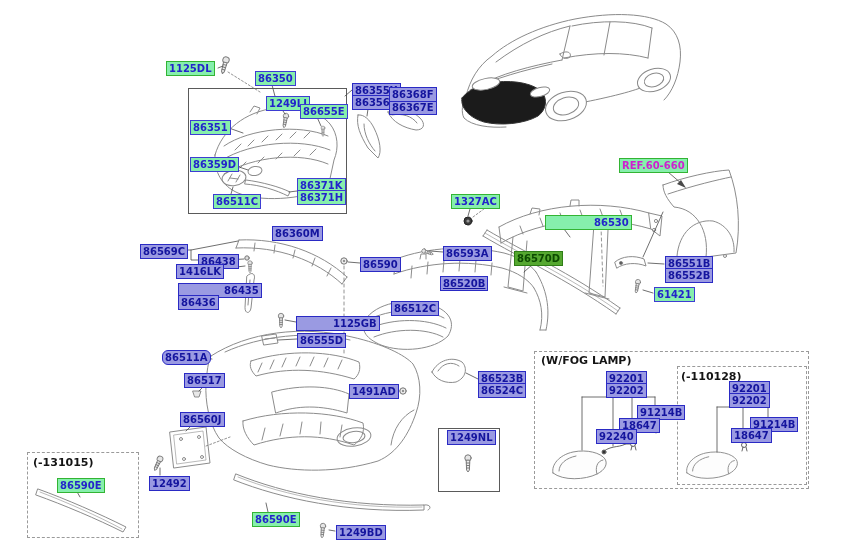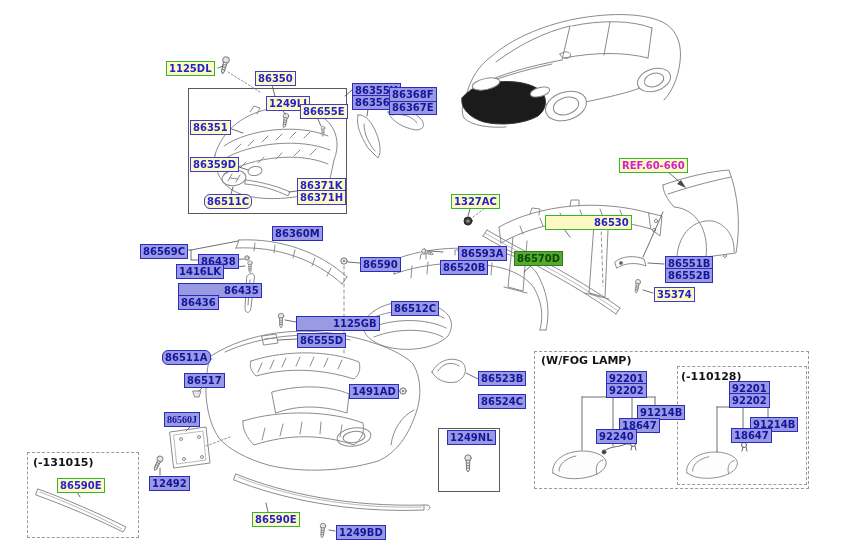--- a/index.html
+++ b/index.html
@@ -4,21 +4,21 @@
 <style>
   html,body{margin:0;padding:0;background:#fff;}
   #stage{position:relative;width:855px;height:552px;background:#fff;overflow:hidden;
          font-family:"DejaVu Sans",sans-serif;}
   #art{position:absolute;left:0;top:0;z-index:2;}
   .frame{position:absolute;z-index:1;background:transparent;}
   .frame.solid{border:1px solid #5a5a5a;}
   .frame.dashed{border:1px dashed #9a9a9a;}
   .lbl{position:absolute;z-index:5;white-space:nowrap;
        font:bold 10px/13px "DejaVu Sans",sans-serif;
-       padding:0 2px;border:1px solid #3d3dd2;color:#2323cb;background:#fef9c3;}
+       padding:0 2px;border:1px solid #3d3dd2;color:#2323cb;background:#86efac;}
   .lbl.sel{background:#9a9ae2;border-color:#2a2ac4;color:#14149e;}
   .lbl.green{border-color:#33b433;}
   .lbl.greenfill{background:#55a830;border-color:#2f7d17;color:#0c4a00;}
   .lbl.ref{border-color:#33b433;color:#cf1fcf;}
   .lbl.caption{border:none;background:transparent;color:#141414;
        font:600 11px/14px "DejaVu Sans",sans-serif;padding:0;}
 </style>
 </head>
 <body>
 
@@ -276,58 +276,58 @@
     <div class="frame solid" style="left: 438px; top: 428px; width: 60px; height: 62px;"></div>
     <div class="frame dashed" style="left: 27px; top: 452px; width: 110px; height: 84px;"></div>
     <div class="frame dashed" style="left: 534px; top: 351px; width: 273px; height: 136px;"></div>
     <div class="frame dashed" style="left: 677px; top: 366px; width: 128px; height: 117px;"></div>
     <div class="lbl green" style="left: 166px; top: 61px;">1125DL</div>
     <div class="lbl " style="left: 255px; top: 71px;">86350</div>
     <div class="lbl " style="left: 266px; top: 96px;">1249LJ</div>
     <div class="lbl " style="left: 300px; top: 104px;">86655E</div>
     <div class="lbl " style="left: 190px; top: 120px;">86351</div>
     <div class="lbl " style="left: 190px; top: 157px;">86359D</div>
-    <div class="lbl " style="left: 204px; top: 194px; border-radius: 6px;">86511C</div>
+    <div class="lbl " style="left: 213px; top: 194px;">86511C</div>
     <div class="lbl " style="left: 297px; top: 178px;">86371K</div>
     <div class="lbl " style="left: 297px; top: 190px;">86371H</div>
     <div class="lbl sel" style="left: 352px; top: 83px;">86355X</div>
     <div class="lbl sel" style="left: 352px; top: 95px;">86356X</div>
     <div class="lbl sel" style="left: 389px; top: 75px; margin-top: 25px;">86367E</div>
     <div class="lbl sel" style="left: 389px; top: 87px;">86368F</div>
     <div class="lbl ref" style="left: 619px; top: 158px;">REF.60-660</div>
     <div class="lbl green" style="left: 451px; top: 194px;">1327AC</div>
     <div class="lbl green" style="left: 545px; top: 215px; padding-left: 48px;">86530</div>
     <div class="lbl greenfill" style="left: 514px; top: 251px;">86570D</div>
-    <div class="lbl sel" style="left: 458px; top: 246px;">86593A</div>
-    <div class="lbl sel" style="left: 440px; top: 260px;">86520B</div>
+    <div class="lbl sel" style="left: 443px; top: 246px;">86593A</div>
+    <div class="lbl sel" style="left: 440px; top: 276px; text-decoration: underline;">86520B</div>
     <div class="lbl sel" style="left: 391px; top: 301px;">86512C</div>
     <div class="lbl sel" style="left: 272px; top: 226px;">86360M</div>
     <div class="lbl sel" style="left: 360px; top: 257px;">86590</div>
     <div class="lbl sel" style="left: 140px; top: 244px; text-align: right;">86569C</div>
     <div class="lbl sel" style="left: 198px; top: 254px;">86438</div>
     <div class="lbl sel" style="left: 176px; top: 264px;">1416LK</div>
     <div class="lbl sel" style="left: 178px; top: 283px; padding-left: 45px;">86435</div>
     <div class="lbl sel" style="left: 178px; top: 295px;">86436</div>
     <div class="lbl sel" style="left: 296px; top: 316px; padding-left: 36px;">1125GB</div>
     <div class="lbl sel" style="left: 297px; top: 333px;">86555D</div>
     <div class="lbl sel" style="left: 162px; top: 350px; border-radius: 6px;">86511A</div>
     <div class="lbl sel" style="left: 184px; top: 373px;">86517</div>
     <div class="lbl sel" style="left: 349px; top: 384px;">1491AD</div>
-    <div class="lbl sel" style="left: 164px; top: 412px; font-family: Liberation Serif, serif;">86560J</div>
+    <div class="lbl sel" style="left: 180px; top: 412px;">86560J</div>
     <div class="lbl sel" style="left: 149px; top: 476px;">12492</div>
     <div class="lbl caption" style="left: 33px; top: 456px;">(-131015)</div>
     <div class="lbl green" style="left: 57px; top: 478px;">86590E</div>
     <div class="lbl green" style="left: 252px; top: 512px;">86590E</div>
     <div class="lbl sel" style="left: 336px; top: 525px;">1249BD</div>
     <div class="lbl sel" style="left: 447px; top: 430px;">1249NL</div>
     <div class="lbl sel" style="left: 478px; top: 371px;">86523B</div>
-    <div class="lbl sel" style="left: 478px; top: 383px; margin-top: 11px;">86524C</div>
+    <div class="lbl sel" style="left: 478px; top: 383px;">86524C</div>
     <div class="lbl sel" style="left: 665px; top: 256px;">86551B</div>
     <div class="lbl sel" style="left: 665px; top: 268px;">86552B</div>
-    <div class="lbl " style="left: 654px; top: 287px;">35374</div>
+    <div class="lbl " style="left: 654px; top: 287px;">61421</div>
     <div class="lbl caption" style="left: 541px; top: 354px;">(W/FOG LAMP)</div>
     <div class="lbl sel" style="left: 606px; top: 371px;">92201</div>
     <div class="lbl sel" style="left: 606px; top: 383px;">92202</div>
     <div class="lbl sel" style="left: 637px; top: 405px;">91214B</div>
     <div class="lbl sel" style="left: 619px; top: 418px;">18647</div>
     <div class="lbl sel" style="left: 596px; top: 429px;">92240</div>
     <div class="lbl caption" style="left: 681px; top: 370px;">(-110128)</div>
     <div class="lbl sel" style="left: 729px; top: 381px;">92201</div>
     <div class="lbl sel" style="left: 729px; top: 393px;">92202</div>
     <div class="lbl sel" style="left: 750px; top: 417px;">91214B</div>

